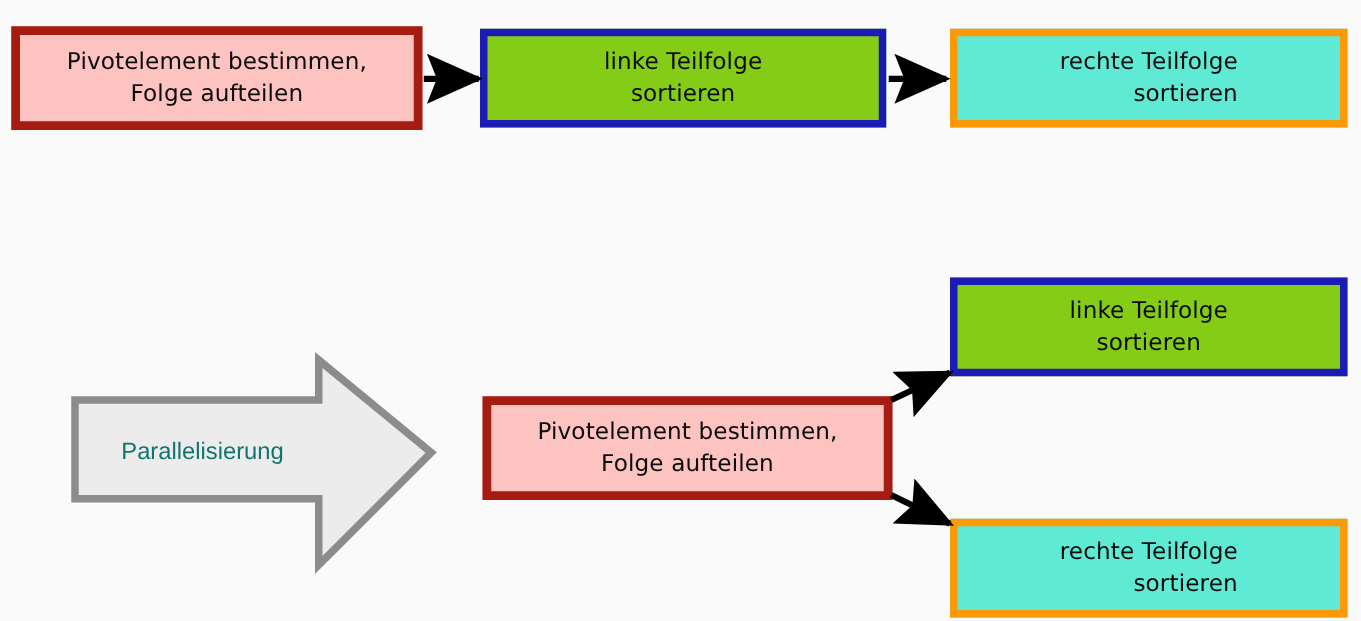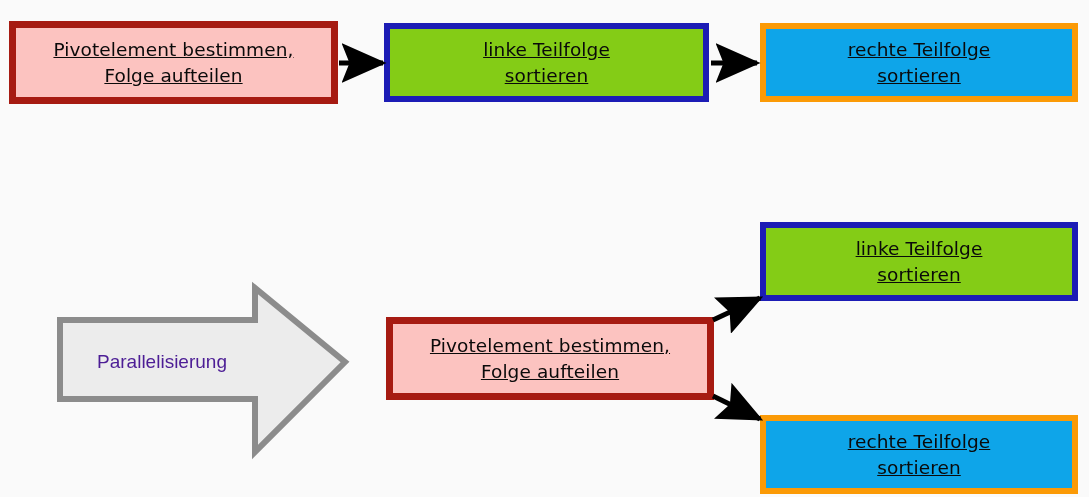--- a/index.html
+++ b/index.html
@@ -22,50 +22,50 @@
     display: flex;
     align-items: center;
     justify-content: center;
     text-align: center;
     color: #0a0a0a;
     font-size: 18.5px;
     line-height: 26px;
     font-weight: 400;
     letter-spacing: 0.1px;
     white-space: pre-line;
-    text-decoration: underline;
   }
   .node-pivot {
     background: #fcc3c0;
     border: 7px solid #a61b12;
   }
   .node-left {
     background: #84cc16;
     border: 6px solid #1c1cb5;
   }
   .node-right {
-    background: #0ea5e9;
+    background: #5eead4;
     border: 6px solid #fb9a06;
+    text-align: right;
   }
   .arrow-svg {
     position: absolute;
     left: 0;
     top: 0;
     width: 1089px;
     height: 497px;
     overflow: visible;
     pointer-events: none;
   }
   .big-arrow-label {
     position: absolute;
     display: flex;
     align-items: center;
     justify-content: center;
     text-align: center;
-    color: #4c1d95;
+    color: #0f766e;
     font-family: "Liberation Sans", sans-serif;
     font-size: 19px;
     line-height: 23px;
     font-weight: 400;
   }
 </style>
 </head>
 <body>
 
 <div id="canvas" style="width: 1089px; height: 497px; background: rgb(250, 250, 250);">

